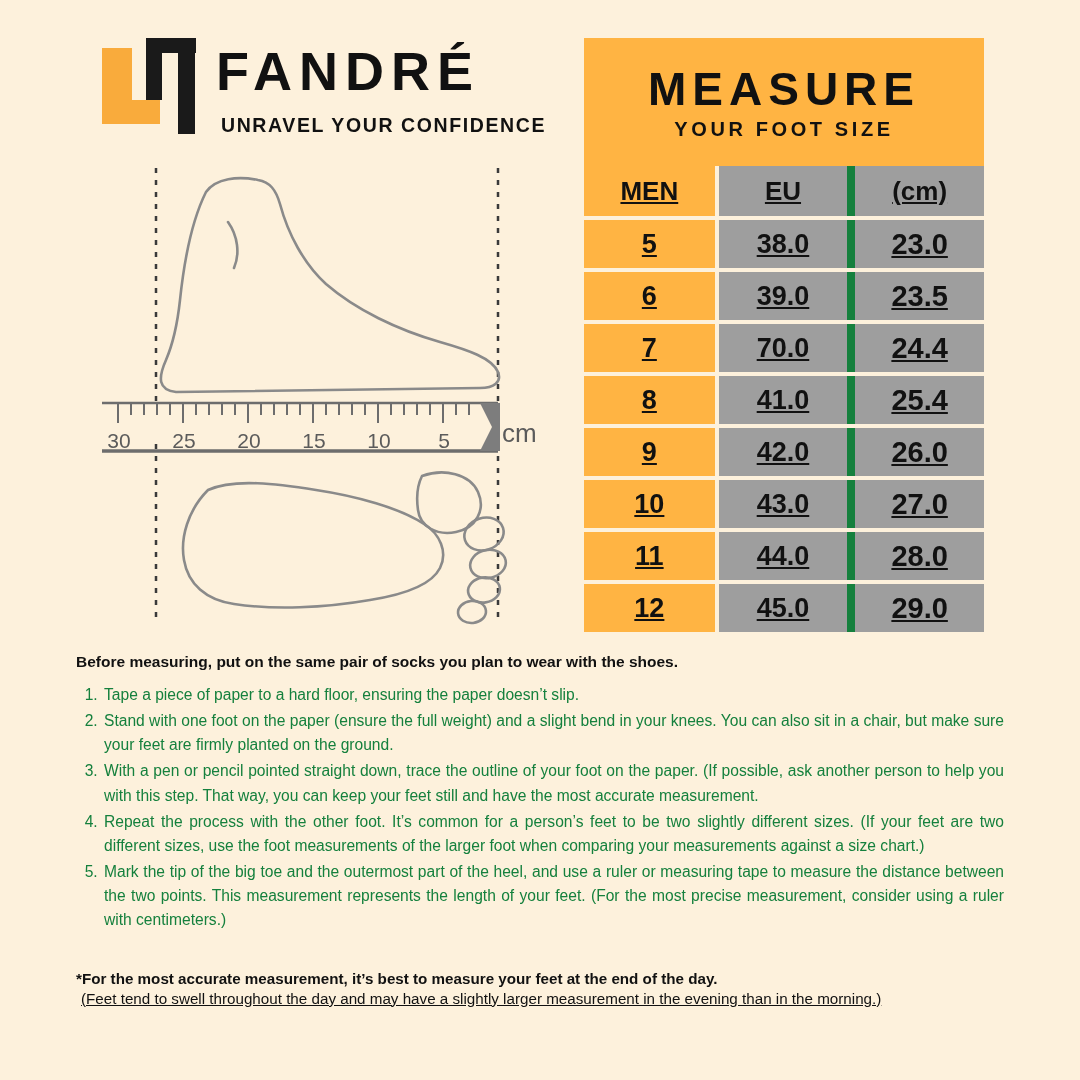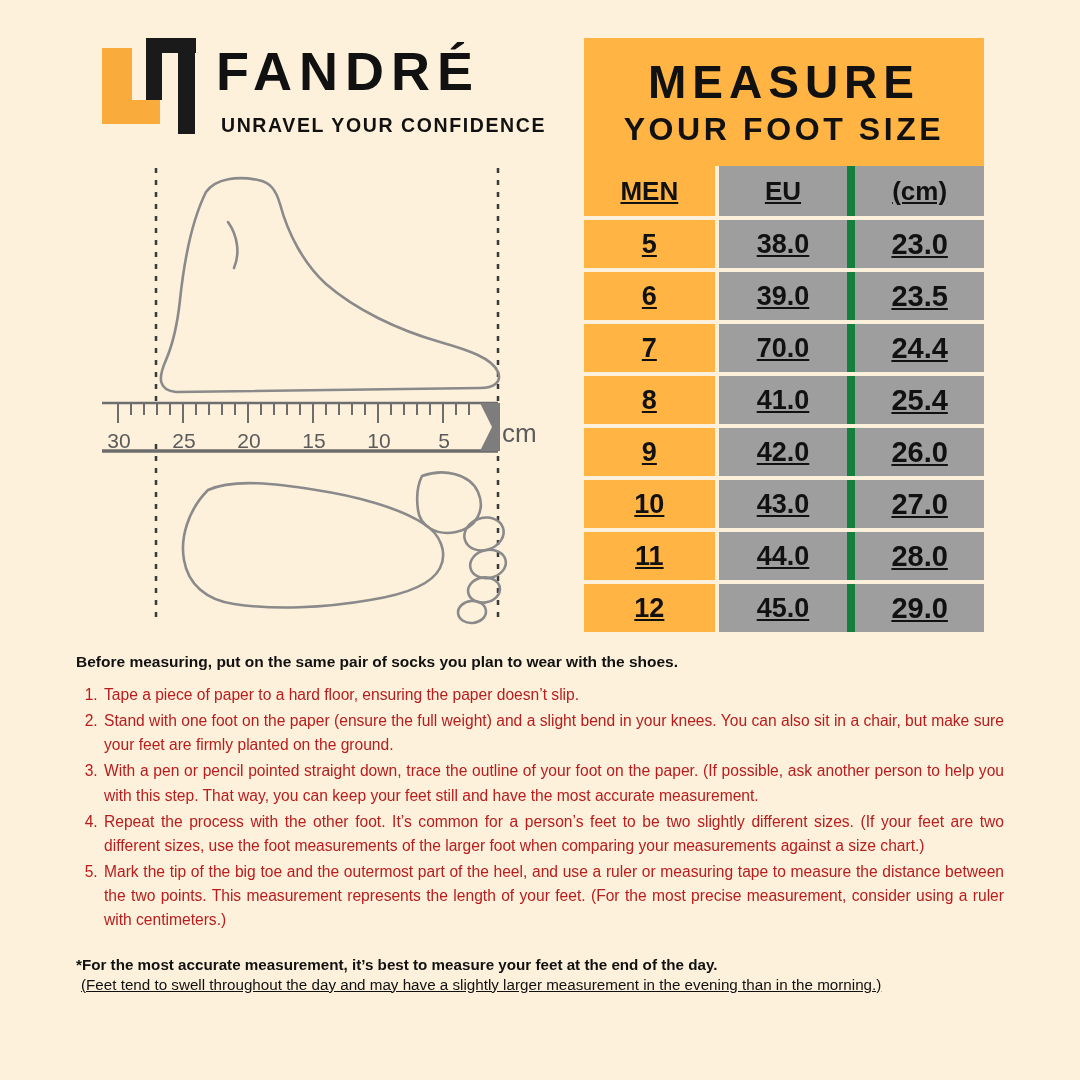--- a/index.html
+++ b/index.html
@@ -105,21 +105,21 @@
     justify-content: center;
   }
   .measure-banner .m1 {
     font-size: 46px;
     font-weight: bold;
     letter-spacing: 6px;
     color: #111;
     line-height: 1.02;
   }
   .measure-banner .m2 {
-    font-size: 32px;
+    font-size: 20px;
     font-weight: bold;
     letter-spacing: 3.6px;
     color: #111;
     line-height: 1.2;
     margin-top: 4px;
   }
 
   
   .size-table {
     position: absolute;
@@ -189,29 +189,29 @@
     font-weight: bold;
     color: #111;
     margin-top: 8px;
     margin-bottom: 12px;
   }
   ol.steps {
     margin: 0;
     padding-left: 26px;
     font-size: 15.6px;
     line-height: 1.55;
-    color: #b91c1c;
+    color: #15803d;
   }
   ol.steps li {
     text-align: justify;
     margin-bottom: 2px;
     padding-left: 2px;
   }
   .footnote1 {
-    margin-top: 23px;
+    margin-top: 37px;
     font-size: 15.2px;
     font-weight: bold;
     color: #111;
   }
   .footnote2 {
     margin-top: 3px;
     font-size: 15.2px;
     color: #111;
     padding-left: 5px;
     text-decoration: underline;

